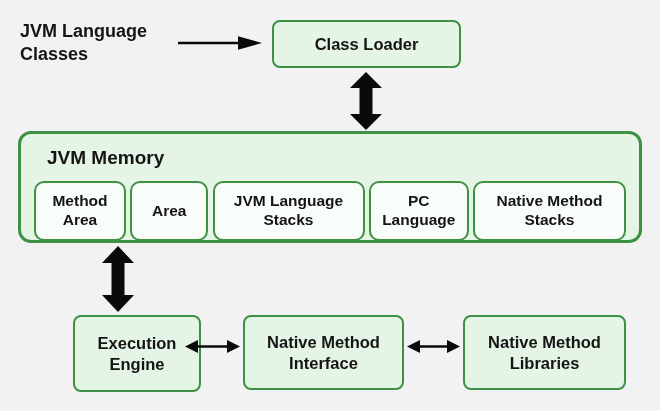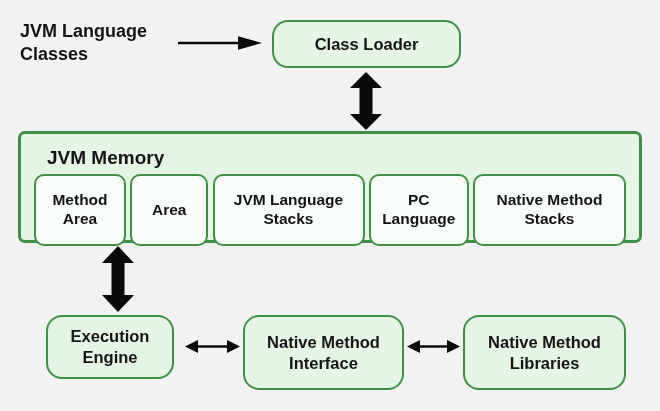--- a/index.html
+++ b/index.html
@@ -14,53 +14,53 @@
     position:relative;width:660px;height:411px;background:var(--bg);
     font-family:"Liberation Sans",sans-serif;color:var(--ink);overflow:hidden;text-decoration:underline;
   }
   .label-text{white-space:pre-line;}
   .src-label{
     position:absolute;left:20px;top:20px;width:180px;
     font-size:18px;font-weight:600;line-height:1.28;white-space:pre-line;
   }
   .box{
     position:absolute;box-sizing:border-box;
-    border:2.5px solid var(--green);border-radius:16px;
+    border:2.5px solid var(--green);border-radius:8px;
     background:var(--fill-green);
     display:flex;align-items:center;justify-content:center;
     text-align:center;font-size:16.5px;font-weight:600;line-height:1.25;
   }
   .class-loader{left:272px;top:20px;width:189px;height:48px;font-size:16.5px;}
   .memory{
     left:18px;top:131px;width:624px;height:112px;
-    border-width:3px;border-radius:7px;
+    border-width:3px;border-radius:13px;
     display:block;
     padding-left:32px;
   }
   .memory-title{
     position:absolute;left:26px;top:12px;
     font-size:19px;font-weight:600;
   }
   .memory-row{
-    position:absolute;left:13px;right:13px;top:40px;height:72px;
+    position:absolute;left:13px;right:13px;top:47px;height:60px;
     display:flex;justify-content:space-between;
   }
   .mem-box{
     box-sizing:border-box;border:2px solid var(--green);border-radius:10px;
     background:var(--fill-white);
     display:flex;align-items:center;justify-content:center;
     text-align:center;font-size:15.5px;font-weight:600;line-height:1.22;
     white-space:pre-line;
   }
   .mem-1{width:92px;}
   .mem-2{width:78px;}
   .mem-3{width:152px;}
   .mem-4{width:100px;}
   .mem-5{width:153px;}
-  .ee {left:46px; top:315px;width:128px;height:64px;}
+  .ee {left:73px; top:315px;width:128px;height:77px;}
   .nmi{left:243px;top:315px;width:161px;height:75px;}
   .nml{left:463px;top:315px;width:163px;height:75px;}
   svg.arrow{position:absolute;display:block;}
   .arrow-1{left:176px;top:33px;}
   .thick-1{left:348px;top:72px;}
   .thick-2{left:100px;top:246px;}
   .thin-a{left:184px;top:336px;}
   .thin-b{left:406px;top:336px;}
 </style>
 </head>

